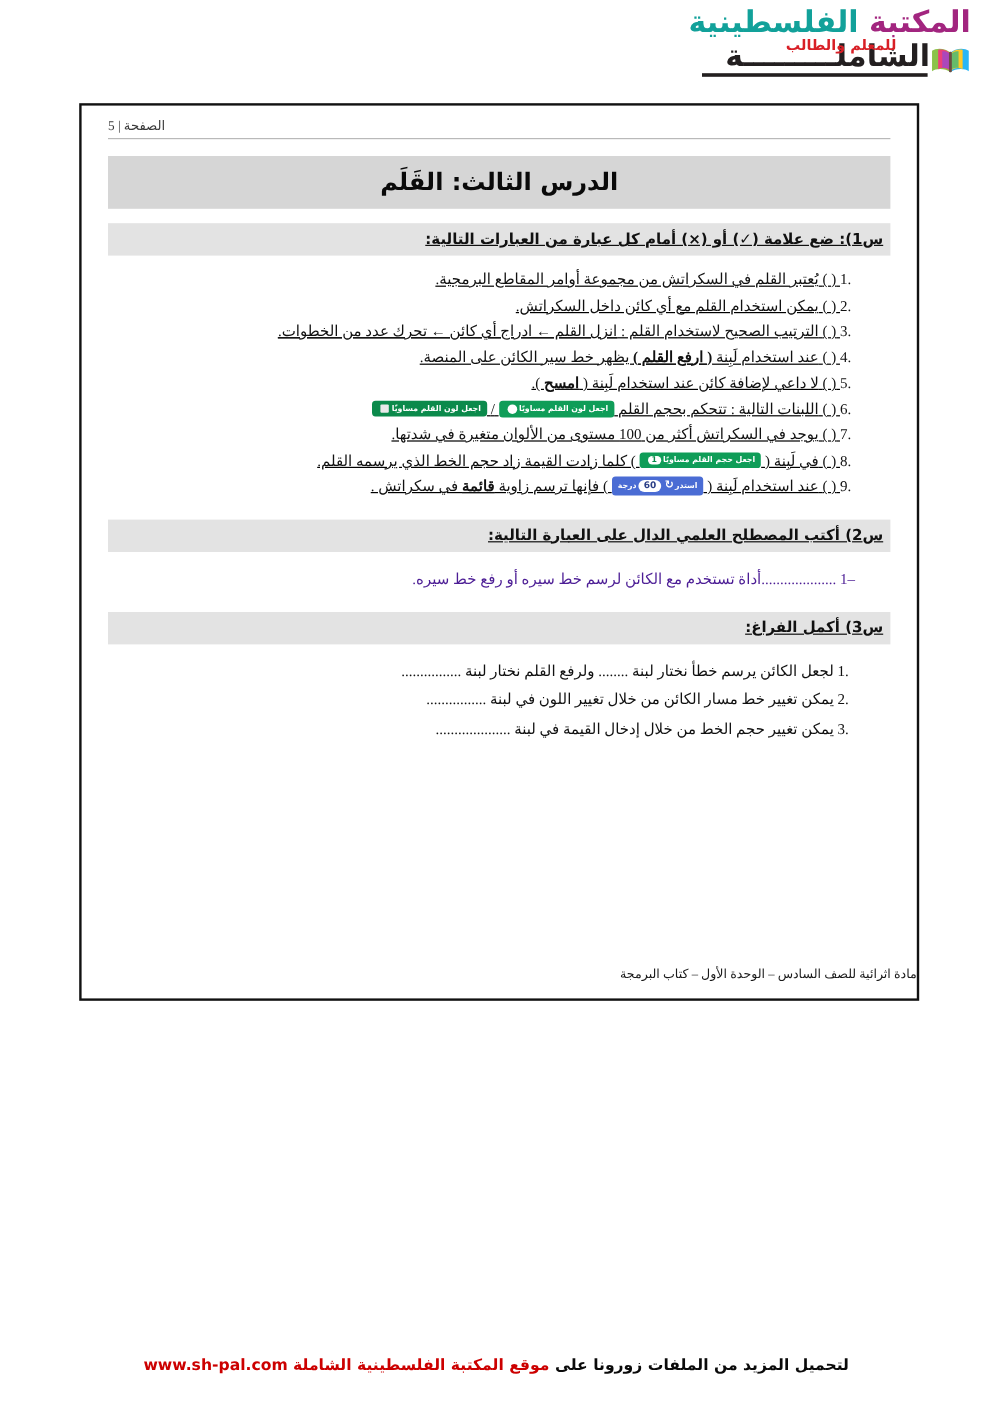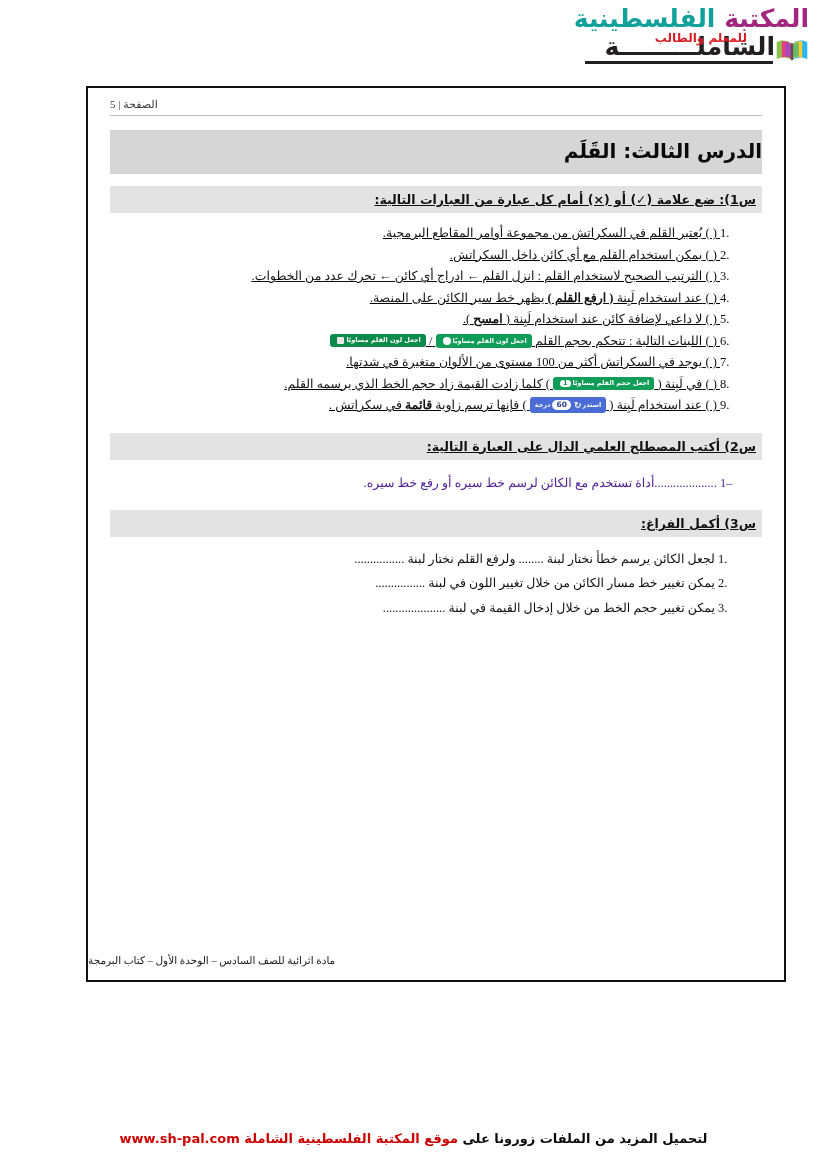--- a/index.html
+++ b/index.html
@@ -76,25 +76,24 @@
     width: 34px;
     height: 26px;
   }
 
   
   .doc-frame {
     position: absolute;
     left: 66px;
     top: 86px;
     width: 700px;
-    height: 896px;
+    height: 748px;
     border: 2px solid #111111;
     background: #ffffff;
     box-sizing: border-box;
-    margin-left: 20px;
   }
   .doc-inner {
     padding: 10px 22px 0 22px;
     direction: rtl;
   }
 
   
   .running-head {
     text-align: left;
     direction: ltr;
@@ -106,21 +105,21 @@
   }
   .running-head .pg-num { color: #3b3b3b; }
   .head-rule {
     border-bottom: 1px solid #b9b9b9;
     margin-bottom: 14px;
   }
 
   
   .title-banner {
     background: #d6d6d6;
-    text-align: right;
+    text-align: center;
     padding: 9px 0 11px 0;
     margin-bottom: 12px;
   }
   .title-banner h1 {
     margin: 0;
     font-family: "DejaVu Sans", sans-serif;
     font-size: 20px;
     font-weight: 700;
     color: #0a0a0a;
     letter-spacing: -0.5px;
@@ -251,21 +250,21 @@
     vertical-align: middle;
     margin: 0 1px;
   }
 
   
   .doc-footer {
     position: absolute;
     bottom: 14px;
     right: 0;
     left: 0;
-    text-align: left;
+    text-align: right;
     direction: rtl;
     font-family: "Liberation Serif", serif;
     font-size: 10.5px;
     color: #1a1a1a;
   }
 
   
   .promo {
     position: absolute;
     left: 0;

